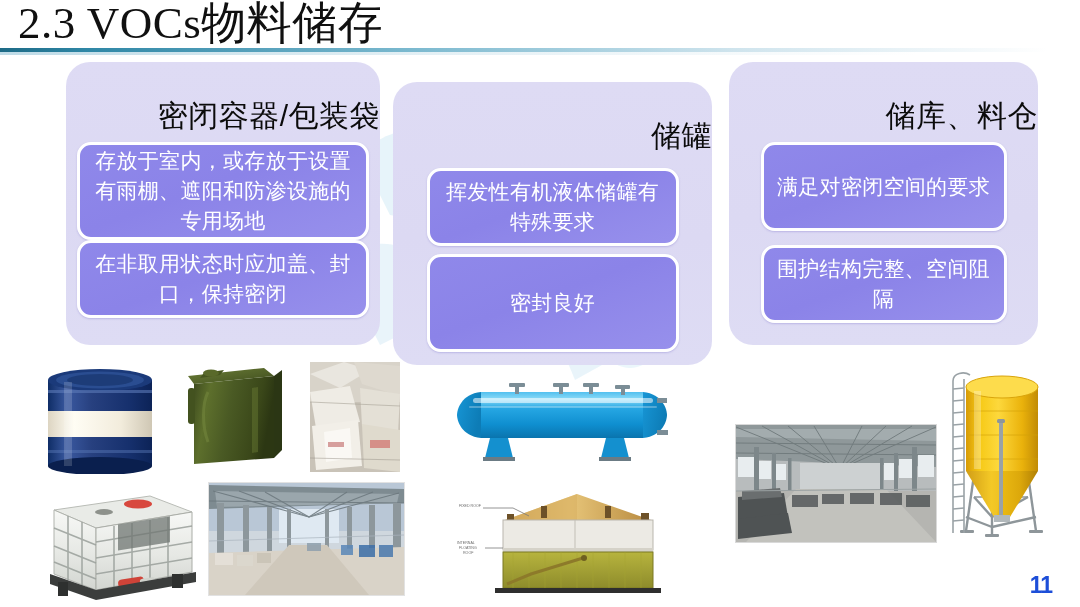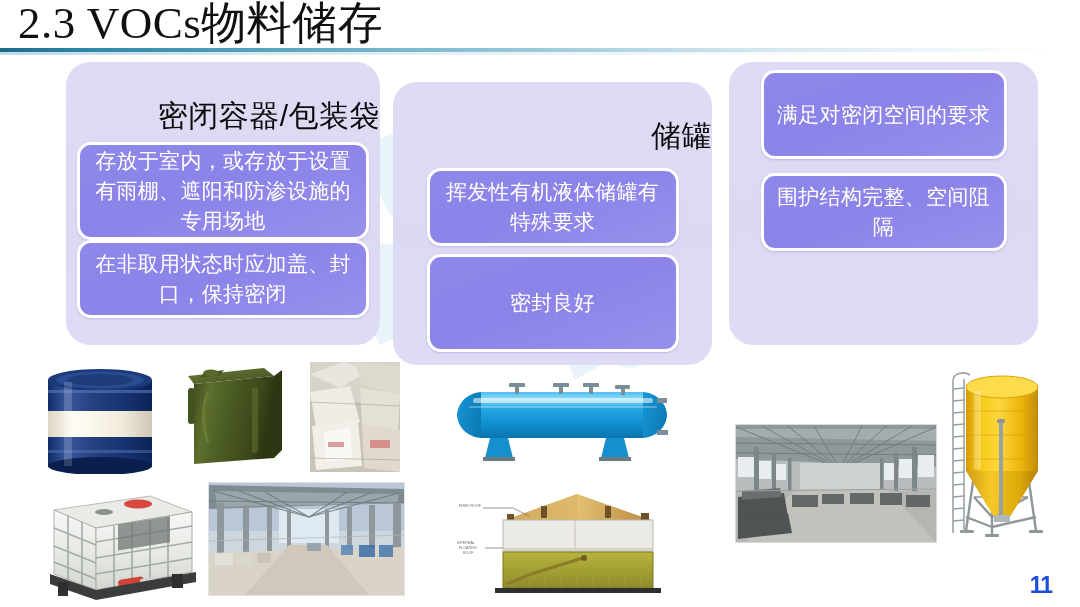--- a/index.html
+++ b/index.html
@@ -193,20 +193,21 @@
       <div class="panel-heading">储罐</div>
       <div class="box b2">
         <span class="txt">挥发性有机液体储罐有特殊要求</span>
       </div>
       <div class="box b1">
         <span class="txt">密封良好</span>
       </div>
     </div>
 
     <div class="panel p3">
+      <div class="panel-heading">储库、料仓</div>
       <div class="box b1">
         <span class="txt">满足对密闭空间的要求</span>
       </div>
       <div class="box b2">
         <span class="txt">围护结构完整、空间阻隔</span>
       </div>
     </div>
 
   </div>
 

